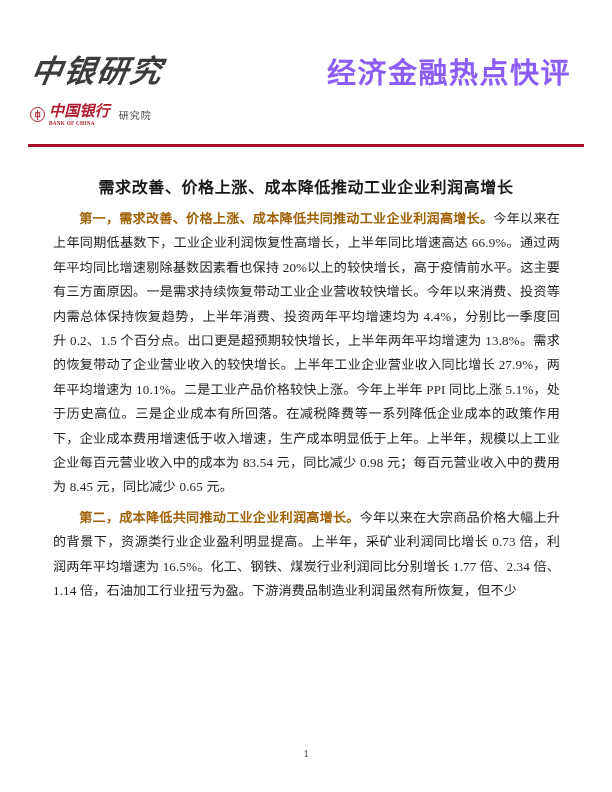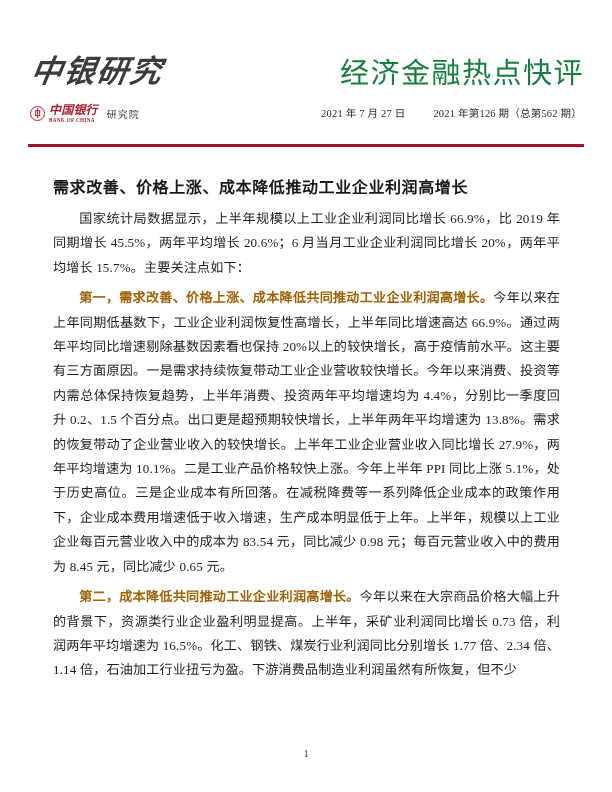--- a/index.html
+++ b/index.html
@@ -87,21 +87,21 @@
     transform: translate(-50%, -50%);
     box-sizing: border-box;
   }
   .boc-names {
     display: flex;
     flex-direction: column;
     line-height: 1;
     margin-right: 9px;
   }
   .boc-cn {
-    font-size: 12px;
+    font-size: 15px;
     font-weight: 700;
     font-style: italic;
     color: #b01c2e;
     letter-spacing: 0.2px;
   }
   .boc-en {
     font-size: 5.2px;
     font-weight: 700;
     color: #b01c2e;
     letter-spacing: 0.3px;
@@ -109,26 +109,26 @@
   }
   .brand-institute {
     font-family: Liberation Sans, sans-serif;
     font-size: 10px;
     color: #3b3b3d;
     letter-spacing: 1px;
   }
 
   .masthead-title {
     position: absolute;
-    right: 0;
+    right: 13px;
     top: 4px;
     font-family: "Liberation Sans", "DejaVu Sans", sans-serif;
     font-size: 29px;
-    font-weight: 400;
-    color: #15803d;
+    font-weight: 700;
+    color: #8b5cf6;
     letter-spacing: 1.5px;
     white-space: nowrap;
     line-height: 34px;
   }
   .masthead-meta {
     position: absolute;
     right: 2px;
     top: 53px;
     display: flex;
     align-items: baseline;
@@ -149,21 +149,21 @@
     height: 2.6px;
     background: #a5122a;
   }
 
   
   .doc-title {
     position: absolute;
     left: 53px;
     top: 166px;
     width: 506px;
-    text-align: left;
+    text-align: center;
     font-family: Liberation Serif, serif;
     font-size: 16px;
     font-weight: 700;
     color: #1a1a1a;
     letter-spacing: 0.6px;
     line-height: 22px;
   }
 
   .content {
     position: absolute;
@@ -212,35 +212,28 @@
         <span class="boc-names">
           <span class="boc-cn">中国银行</span>
           <span class="boc-en">BANK OF CHINA</span>
         </span>
         <span class="brand-institute">研究院</span>
       </div>
     </div>
 
     <div class="masthead-title">经济金融热点快评</div>
 
-    <div class="masthead-meta">
-      <span class="date">2021 年 7 月 27 日</span>
-      <span class="issue">2021 年第126 期（总第562 期）</span>
-    </div>
   </div>
 
   <div class="rule"></div>
 
   <h1 class="doc-title">需求改善、价格上涨、成本降低推动工业企业利润高增长</h1>
 
   <div class="content">
 
-    <p class="para">
-      <span class="lead"></span><span>国家统计局数据显示，上半年规模以上工业企业利润同比增长 66.9%，比 2019 年同期增长 45.5%，两年平均增长 20.6%；6 月当月工业企业利润同比增长 20%，两年平均增长 15.7%。主要关注点如下：</span>
-    </p>
 
     <p class="para">
       <span class="lead">第一，需求改善、价格上涨、成本降低共同推动工业企业利润高增长。</span><span>今年以来在上年同期低基数下，工业企业利润恢复性高增长，上半年同比增速高达 66.9%。通过两年平均同比增速剔除基数因素看也保持 20%以上的较快增长，高于疫情前水平。这主要有三方面原因。一是需求持续恢复带动工业企业营收较快增长。今年以来消费、投资等内需总体保持恢复趋势，上半年消费、投资两年平均增速均为 4.4%，分别比一季度回升 0.2、1.5 个百分点。出口更是超预期较快增长，上半年两年平均增速为 13.8%。需求的恢复带动了企业营业收入的较快增长。上半年工业企业营业收入同比增长 27.9%，两年平均增速为 10.1%。二是工业产品价格较快上涨。今年上半年 PPI 同比上涨 5.1%，处于历史高位。三是企业成本有所回落。在减税降费等一系列降低企业成本的政策作用下，企业成本费用增速低于收入增速，生产成本明显低于上年。上半年，规模以上工业企业每百元营业收入中的成本为 83.54 元，同比减少 0.98 元；每百元营业收入中的费用为 8.45 元，同比减少 0.65 元。</span>
     </p>
 
     <p class="para">
       <span class="lead">第二，成本降低共同推动工业企业利润高增长。</span><span>今年以来在大宗商品价格大幅上升的背景下，资源类行业企业盈利明显提高。上半年，采矿业利润同比增长 0.73 倍，利润两年平均增速为 16.5%。化工、钢铁、煤炭行业利润同比分别增长 1.77 倍、2.34 倍、1.14 倍，石油加工行业扭亏为盈。下游消费品制造业利润虽然有所恢复，但不少</span>
     </p>
 
   </div>

